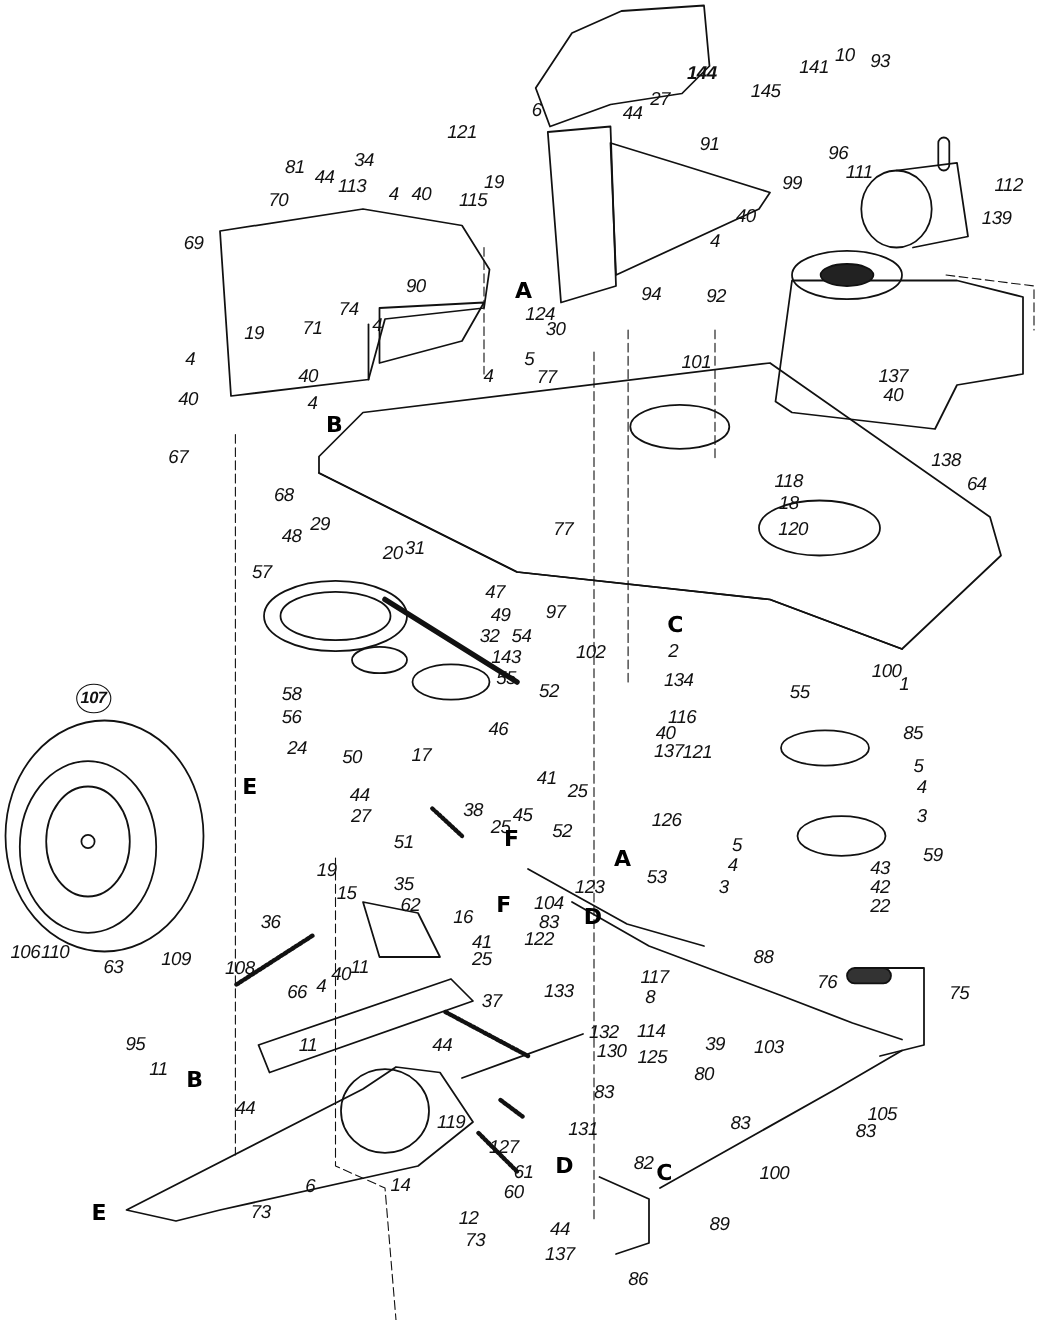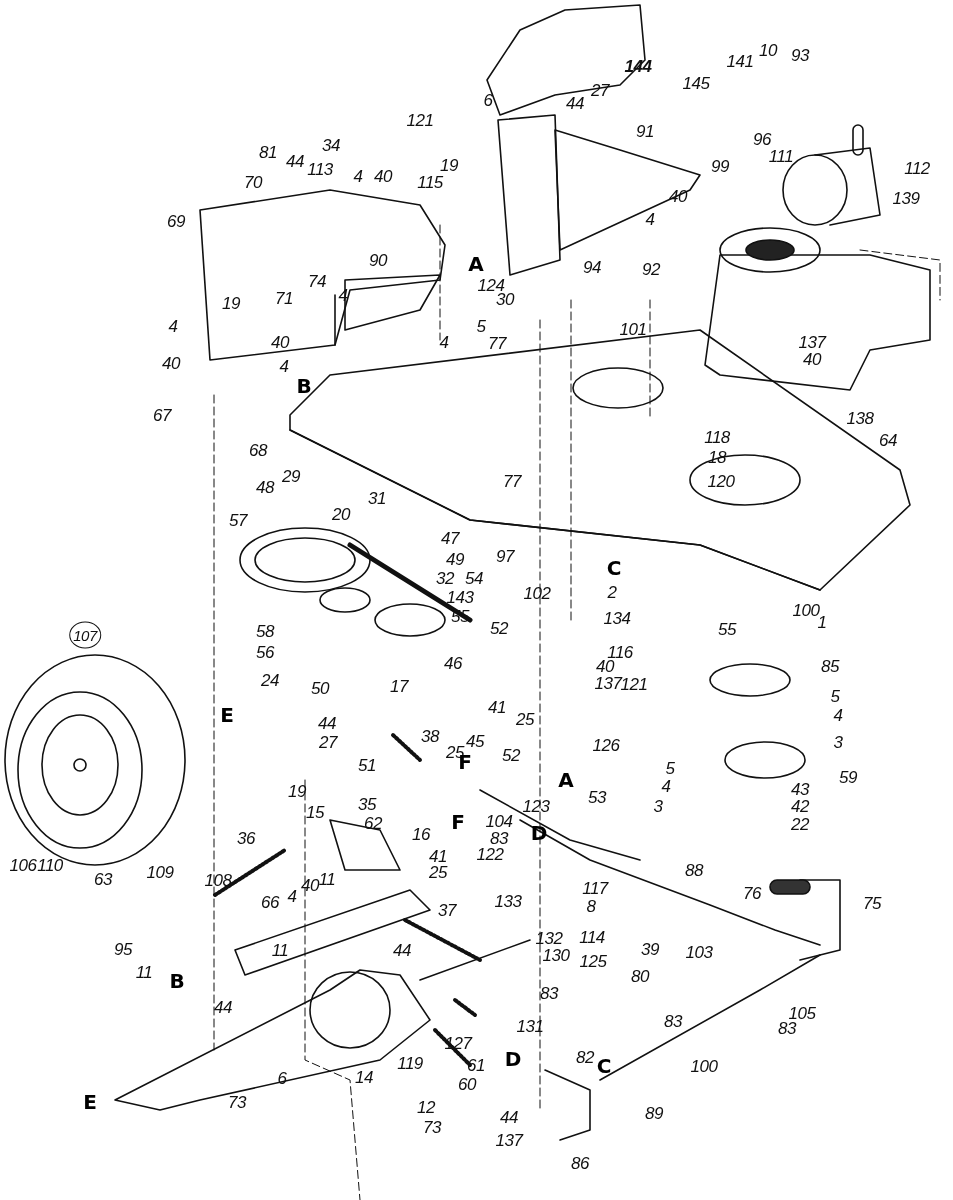--- a/index.html
+++ b/index.html
@@ -155,21 +155,21 @@
     <span class="lbl" style="left: 860px; top: 418px;">138</span>
     <span class="lbl" style="left: 162px; top: 415px;">67</span>
     <span class="lbl" style="left: 258px; top: 450px;">68</span>
     <span class="lbl" style="left: 888px; top: 440px;">64</span>
     <span class="lbl" style="left: 717px; top: 437px;">118</span>
     <span class="lbl" style="left: 717px; top: 457px;">18</span>
     <span class="lbl" style="left: 721px; top: 481px;">120</span>
     <span class="lbl" style="left: 512px; top: 481px;">77</span>
     <span class="lbl" style="left: 291px; top: 476px;">29</span>
     <span class="lbl" style="left: 265px; top: 487px;">48</span>
-    <span class="lbl" style="left: 341px; top: 503px; margin-top: 11px;">20</span>
+    <span class="lbl" style="left: 357px; top: 503px;">20</span>
     <span class="lbl" style="left: 377px; top: 498px;">31</span>
     <span class="lbl" style="left: 450px; top: 538px;">47</span>
     <span class="lbl" style="left: 238px; top: 520px;">57</span>
     <span class="lbl" style="left: 455px; top: 559px;">49</span>
     <span class="lbl" style="left: 445px; top: 578px;">32</span>
     <span class="lbl" style="left: 460px; top: 597px;">143</span>
     <span class="lbl" style="left: 460px; top: 616px;">55</span>
     <span class="lbl" style="left: 474px; top: 578px;">54</span>
     <span class="lbl" style="left: 505px; top: 556px;">97</span>
     <span class="lbl" style="left: 537px; top: 593px;">102</span>
@@ -181,35 +181,35 @@
     <span class="lbl" style="left: 830px; top: 666px;">85</span>
     <span class="lbl" style="left: 265px; top: 631px;">58</span>
     <span class="lbl" style="left: 265px; top: 652px;">56</span>
     <span class="lbl" style="left: 270px; top: 680px; text-align: right;">24</span>
     <span class="lbl" style="left: 499px; top: 628px;">52</span>
     <span class="lbl" style="left: 620px; top: 652px;">116</span>
     <span class="lbl" style="left: 605px; top: 666px;">40</span>
     <span class="lbl" style="left: 608px; top: 683px;">137</span>
     <span class="lbl" style="left: 453px; top: 663px;">46</span>
     <span class="lbl" style="left: 320px; top: 688px;">50</span>
-    <span class="lbl" style="left: 399px; top: 686px; text-align: right;">17</span>
+    <span class="lbl" style="left: 383px; top: 686px; text-align: right;">17</span>
     <span class="lbl" style="left: 835px; top: 696px;">5</span>
     <span class="lbl" style="left: 838px; top: 715px;">4</span>
     <span class="lbl" style="left: 838px; top: 742px;">3</span>
     <span class="lbl" style="left: 634px; top: 684px;">121</span>
     <span class="lbl" style="left: 606px; top: 745px;">126</span>
     <span class="lbl" style="left: 497px; top: 707px;">41</span>
     <span class="lbl" style="left: 525px; top: 719px;">25</span>
     <span class="lbl" style="left: 327px; top: 723px;">44</span>
     <span class="lbl" style="left: 328px; top: 742px;">27</span>
     <span class="lbl" style="left: 475px; top: 741px;">45</span>
     <span class="lbl" style="left: 455px; top: 752px;">25</span>
     <span class="lbl" style="left: 511px; top: 755px;">52</span>
     <span class="lbl" style="left: 430px; top: 736px;">38</span>
-    <span class="lbl circ" style="left: 85px; top: 635px;">107</span>
+    <span class="lbl circ" style="left: 85px; top: 635px; font-weight: bold;">107</span>
     <span class="lbl" style="left: 848px; top: 777px;">59</span>
     <span class="lbl" style="left: 670px; top: 768px;">5</span>
     <span class="lbl" style="left: 800px; top: 789px;">43</span>
     <span class="lbl" style="left: 666px; top: 786px;">4</span>
     <span class="lbl" style="left: 800px; top: 806px;">42</span>
     <span class="lbl" style="left: 658px; top: 806px;">3</span>
     <span class="lbl" style="left: 800px; top: 824px;">22</span>
     <span class="lbl" style="left: 367px; top: 765px;">51</span>
     <span class="lbl" style="left: 367px; top: 804px;">35</span>
     <span class="lbl" style="left: 421px; top: 834px;">16</span>
@@ -252,21 +252,21 @@
     <span class="lbl" style="left: 549px; top: 993px;">83</span>
     <span class="lbl" style="left: 530px; top: 1026px;">131</span>
     <span class="lbl" style="left: 650px; top: 949px;">39</span>
     <span class="lbl" style="left: 699px; top: 952px;">103</span>
     <span class="lbl" style="left: 640px; top: 976px;">80</span>
     <span class="lbl" style="left: 802px; top: 1013px;">105</span>
     <span class="lbl" style="left: 787px; top: 1028px;">83</span>
     <span class="lbl" style="left: 673px; top: 1021px;">83</span>
     <span class="lbl" style="left: 704px; top: 1066px;">100</span>
     <span class="lbl" style="left: 458px; top: 1043px;">127</span>
-    <span class="lbl" style="left: 410px; top: 1063px;">119</span>
+    <span class="lbl" style="left: 410px; top: 1020px;">119</span>
     <span class="lbl" style="left: 476px; top: 1065px;">61</span>
     <span class="lbl" style="left: 467px; top: 1084px;">60</span>
     <span class="lbl" style="left: 282px; top: 1078px;">6</span>
     <span class="lbl" style="left: 364px; top: 1077px;">14</span>
     <span class="lbl" style="left: 426px; top: 1107px;">12</span>
     <span class="lbl" style="left: 237px; top: 1102px;">73</span>
     <span class="lbl" style="left: 432px; top: 1127px;">73</span>
     <span class="lbl" style="left: 585px; top: 1057px;">82</span>
     <span class="lbl" style="left: 654px; top: 1113px;">89</span>
     <span class="lbl" style="left: 509px; top: 1117px;">44</span>

